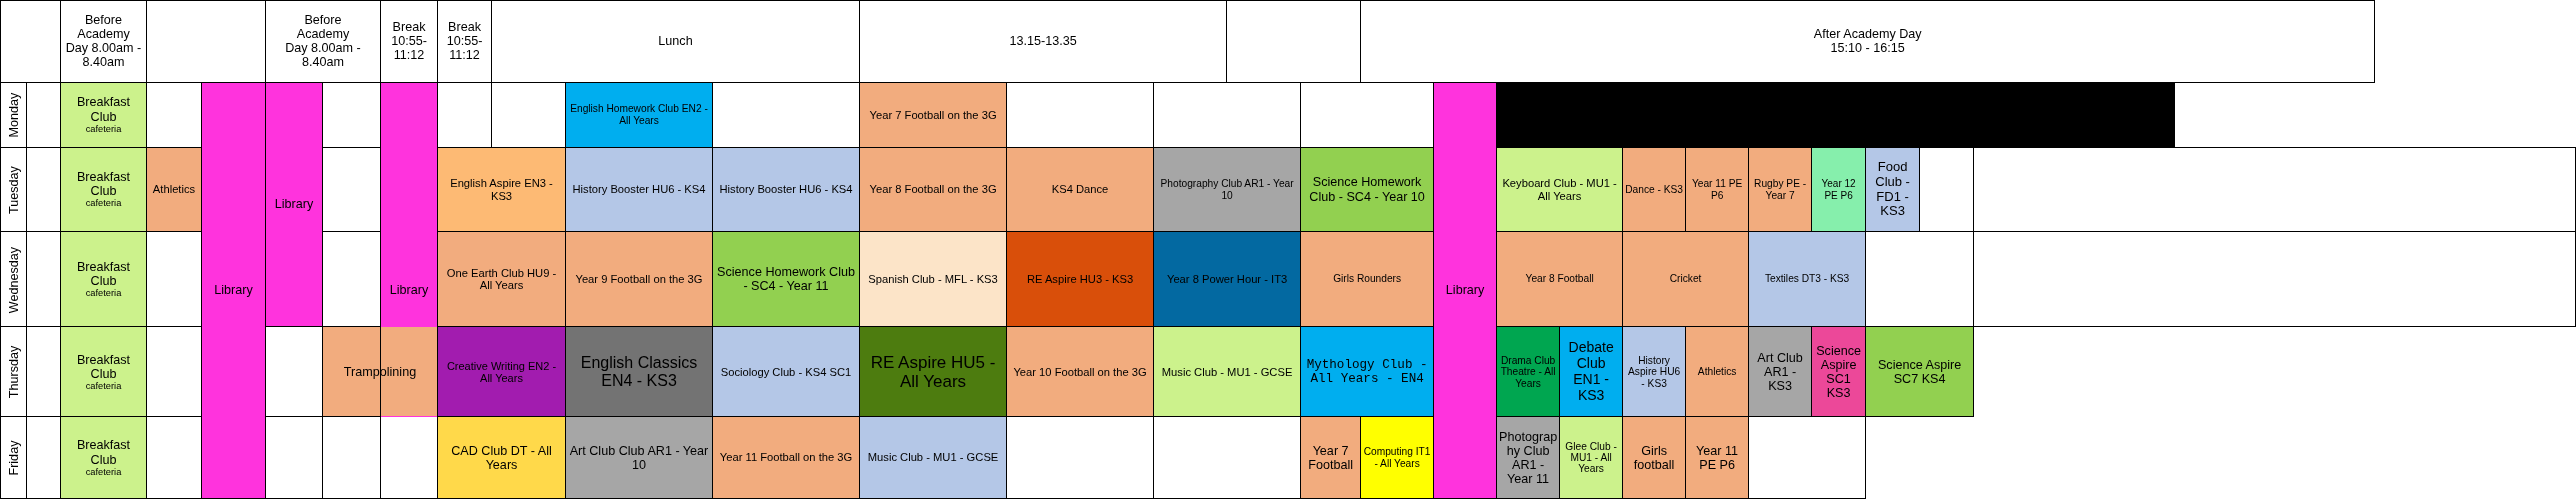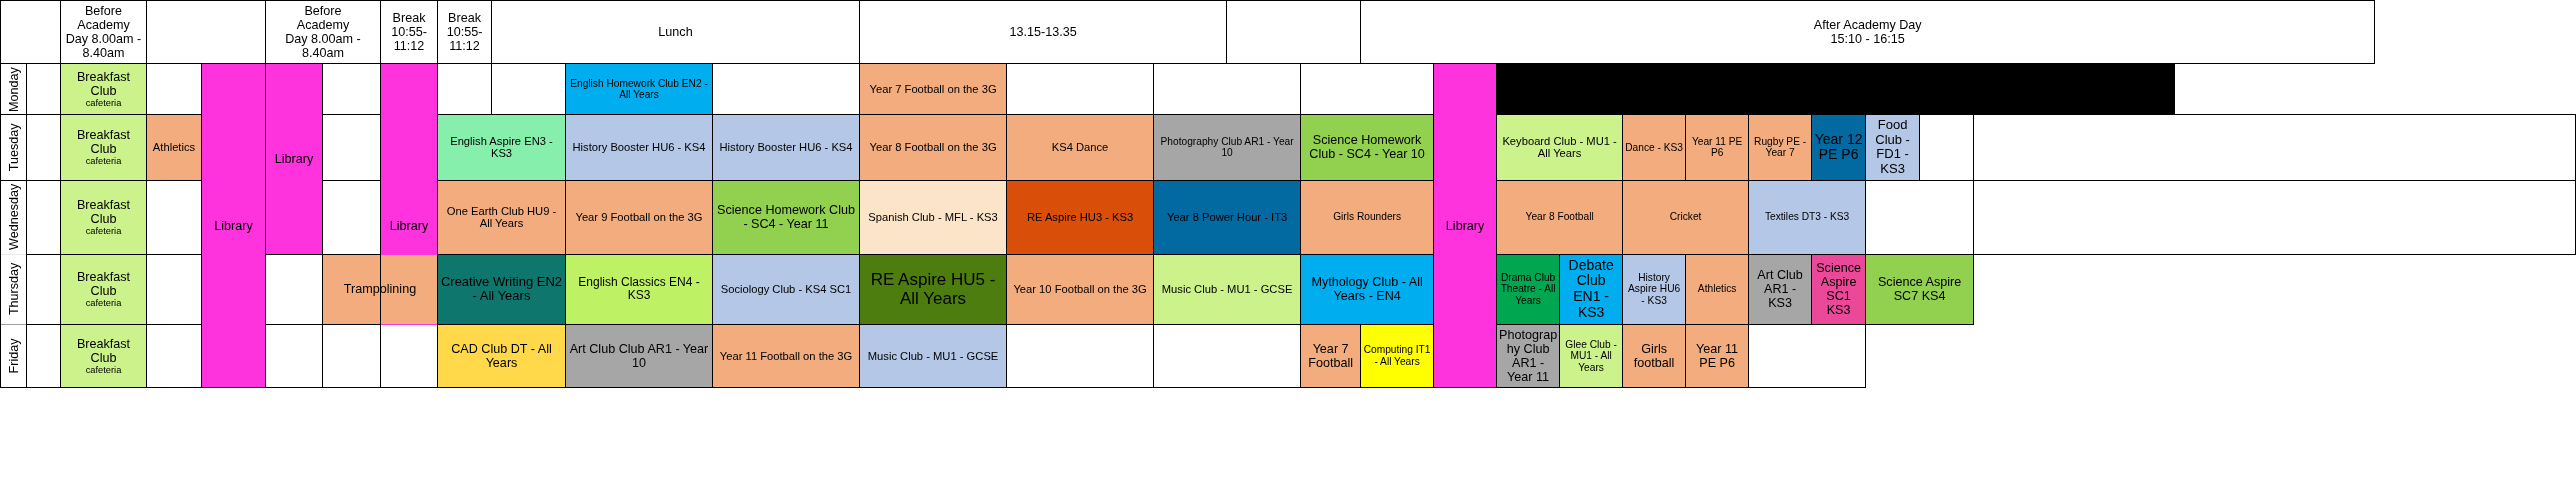--- a/index.html
+++ b/index.html
@@ -5,21 +5,21 @@
   html,body{margin:0;padding:0;background:#fff;}
   body{font-family:"Liberation Sans",sans-serif;}
   #sheet{
     width:2576px;height:499px;position:relative;overflow:hidden;
     background:#fff;
   }
   table.tt{
     border-collapse:collapse;
     table-layout:fixed;
     width:2576px;
-    height:388px;
+    height:499px;
   }
   table.tt td{
     border:0.9px solid #000;
     text-align:center;
     vertical-align:middle;
     font-size:12.6px;
     line-height:1.12;
     padding:0.9px 1.9px;
     overflow:hidden;
     word-wrap:break-word;
@@ -29,21 +29,21 @@
     background:#fff;border:0.9px solid #000;font-size:13px;line-height:1.15;
   }
   td.blank{background:#fff;border:0.9px solid #d9d9d9;}
   td.noborder{border:0.9px solid #fff;background:#fff;}
   td.daycell{
     background:#fff;font-size:12px;font-weight:normal;
     writing-mode:vertical-rl;transform:rotate(180deg);
     white-space:normal;padding:0;
   }
   td.small{font-size:9.8px;line-height:1.1;}
-  td.xsmall{font-size:8.4px;line-height:1.05;}
+  td.xsmall{font-size:8.4px;line-height:1.05;font-family:Liberation Mono, monospace;}
   .sub{display:block;font-size:9.3px;}
   td.black{background:#000;border:0.9px solid #000;}
   td.magenta{background:#FF33DD;}
 </style>
 </head>
 <body>
 
 <div id="sheet">
 <table class="tt">
   <colgroup>
@@ -143,32 +143,32 @@
 
     <tr style="height:56px">
       <td class="daycell">Tuesday</td>
       <td class="noborder"></td>
       <td style="background:#CCF28C">
         <span>Breakfast Club</span>
         <span class="sub">cafeteria</span>
       </td>
       <td style="background:#F2AC7E;font-size:11.2px">Athletics</td>
       <td style="background:#fff"></td>
-      <td colspan="2" style="background:#86efac;font-size:11.2px">English Aspire EN3 - KS3</td>
+      <td colspan="2" style="background:#fdba74;font-size:11.2px">English Aspire EN3 - KS3</td>
       <td colspan="2" style="background:#B4C7E7;font-size:11.2px">History Booster HU6 - KS4</td>
       <td colspan="2" style="background:#B4C7E7;font-size:11.2px">History Booster HU6 - KS4</td>
       <td colspan="2" style="background:#F2AC7E;font-size:11.2px">Year 8 Football on the 3G</td>
       <td colspan="2" style="background:#F2AC7E;font-size:11.2px">KS4 Dance</td>
       <td colspan="2" style="background:#A6A6A6;font-size:10.2px">Photography Club AR1 - Year 10</td>
       <td colspan="2" class="small" style="background:#92D050">Science Homework Club - SC4 - Year 10</td>
       <td colspan="2" style="background:#CCF28C;font-size:11.2px">Keyboard Club - MU1 - All Years</td>
       <td style="background:#F2AC7E;font-size:10.2px">Dance - KS3</td>
       <td style="background:#F2AC7E;font-size:10.2px">Year 11 PE P6</td>
       <td style="background:#F2AC7E;font-size:10.2px">Rugby PE - Year 7</td>
-      <td style="background:#0369a1;font-size:14px">Year 12 PE P6</td>
+      <td style="background:#86efac;font-size:10px">Year 12 PE P6</td>
       <td style="background:#B4C7E7;font-size:13px">Food Club - FD1 - KS3</td>
       <td style="background:#fff"></td>
       <td colspan="3" style="background:#fff"></td>
     </tr>
 
     <tr style="height:65px">
       <td class="daycell">Wednesday</td>
       <td class="noborder"></td>
       <td style="background:#CCF28C">
         <span>Breakfast Club</span>
@@ -193,22 +193,22 @@
     <tr style="height:56px">
       <td class="daycell">Thursday</td>
       <td class="noborder"></td>
       <td style="background:#CCF28C">
         <span>Breakfast Club</span>
         <span class="sub">cafeteria</span>
       </td>
       <td style="background:#fff"></td>
       <td style="background:#fff"></td>
       <td colspan="2" class="small" style="background:#F2AC7E">Trampolining</td>
-      <td colspan="2" style="background:#0f766e;font-size:13px">Creative Writing EN2 - All Years</td>
-      <td colspan="2" style="background:#bef264;font-size:12px">English Classics EN4 - KS3</td>
+      <td colspan="2" style="background:#a21caf;font-size:11px">Creative Writing EN2 - All Years</td>
+      <td colspan="2" style="background:#737373;font-size:16px">English Classics EN4 - KS3</td>
       <td colspan="2" style="background:#B4C7E7;font-size:11.2px">Sociology Club - KS4 SC1</td>
       <td colspan="2" style="background:#4d7c0f;font-size:17px">RE Aspire HU5 - All Years</td>
       <td colspan="2" style="background:#F2AC7E;font-size:11.2px">Year 10 Football on the 3G</td>
       <td colspan="2" style="background:#CCF28C;font-size:11.2px">Music Club - MU1 - GCSE</td>
       <td colspan="2" class="xsmall" style="background:#00AEEF">Mythology Club - All Years - EN4</td>
       <td style="background:#00A650;font-size:10.2px">Drama Club Theatre - All Years</td>
       <td style="background:#00AEEF;font-size:14px">Debate Club EN1 - KS3</td>
       <td style="background:#B4C7E7;font-size:10.2px">History Aspire HU6 - KS3</td>
       <td style="background:#F2AC7E;font-size:10.2px">Athletics</td>
       <td class="small" style="background:#A6A6A6">Art Club AR1 - KS3</td>

